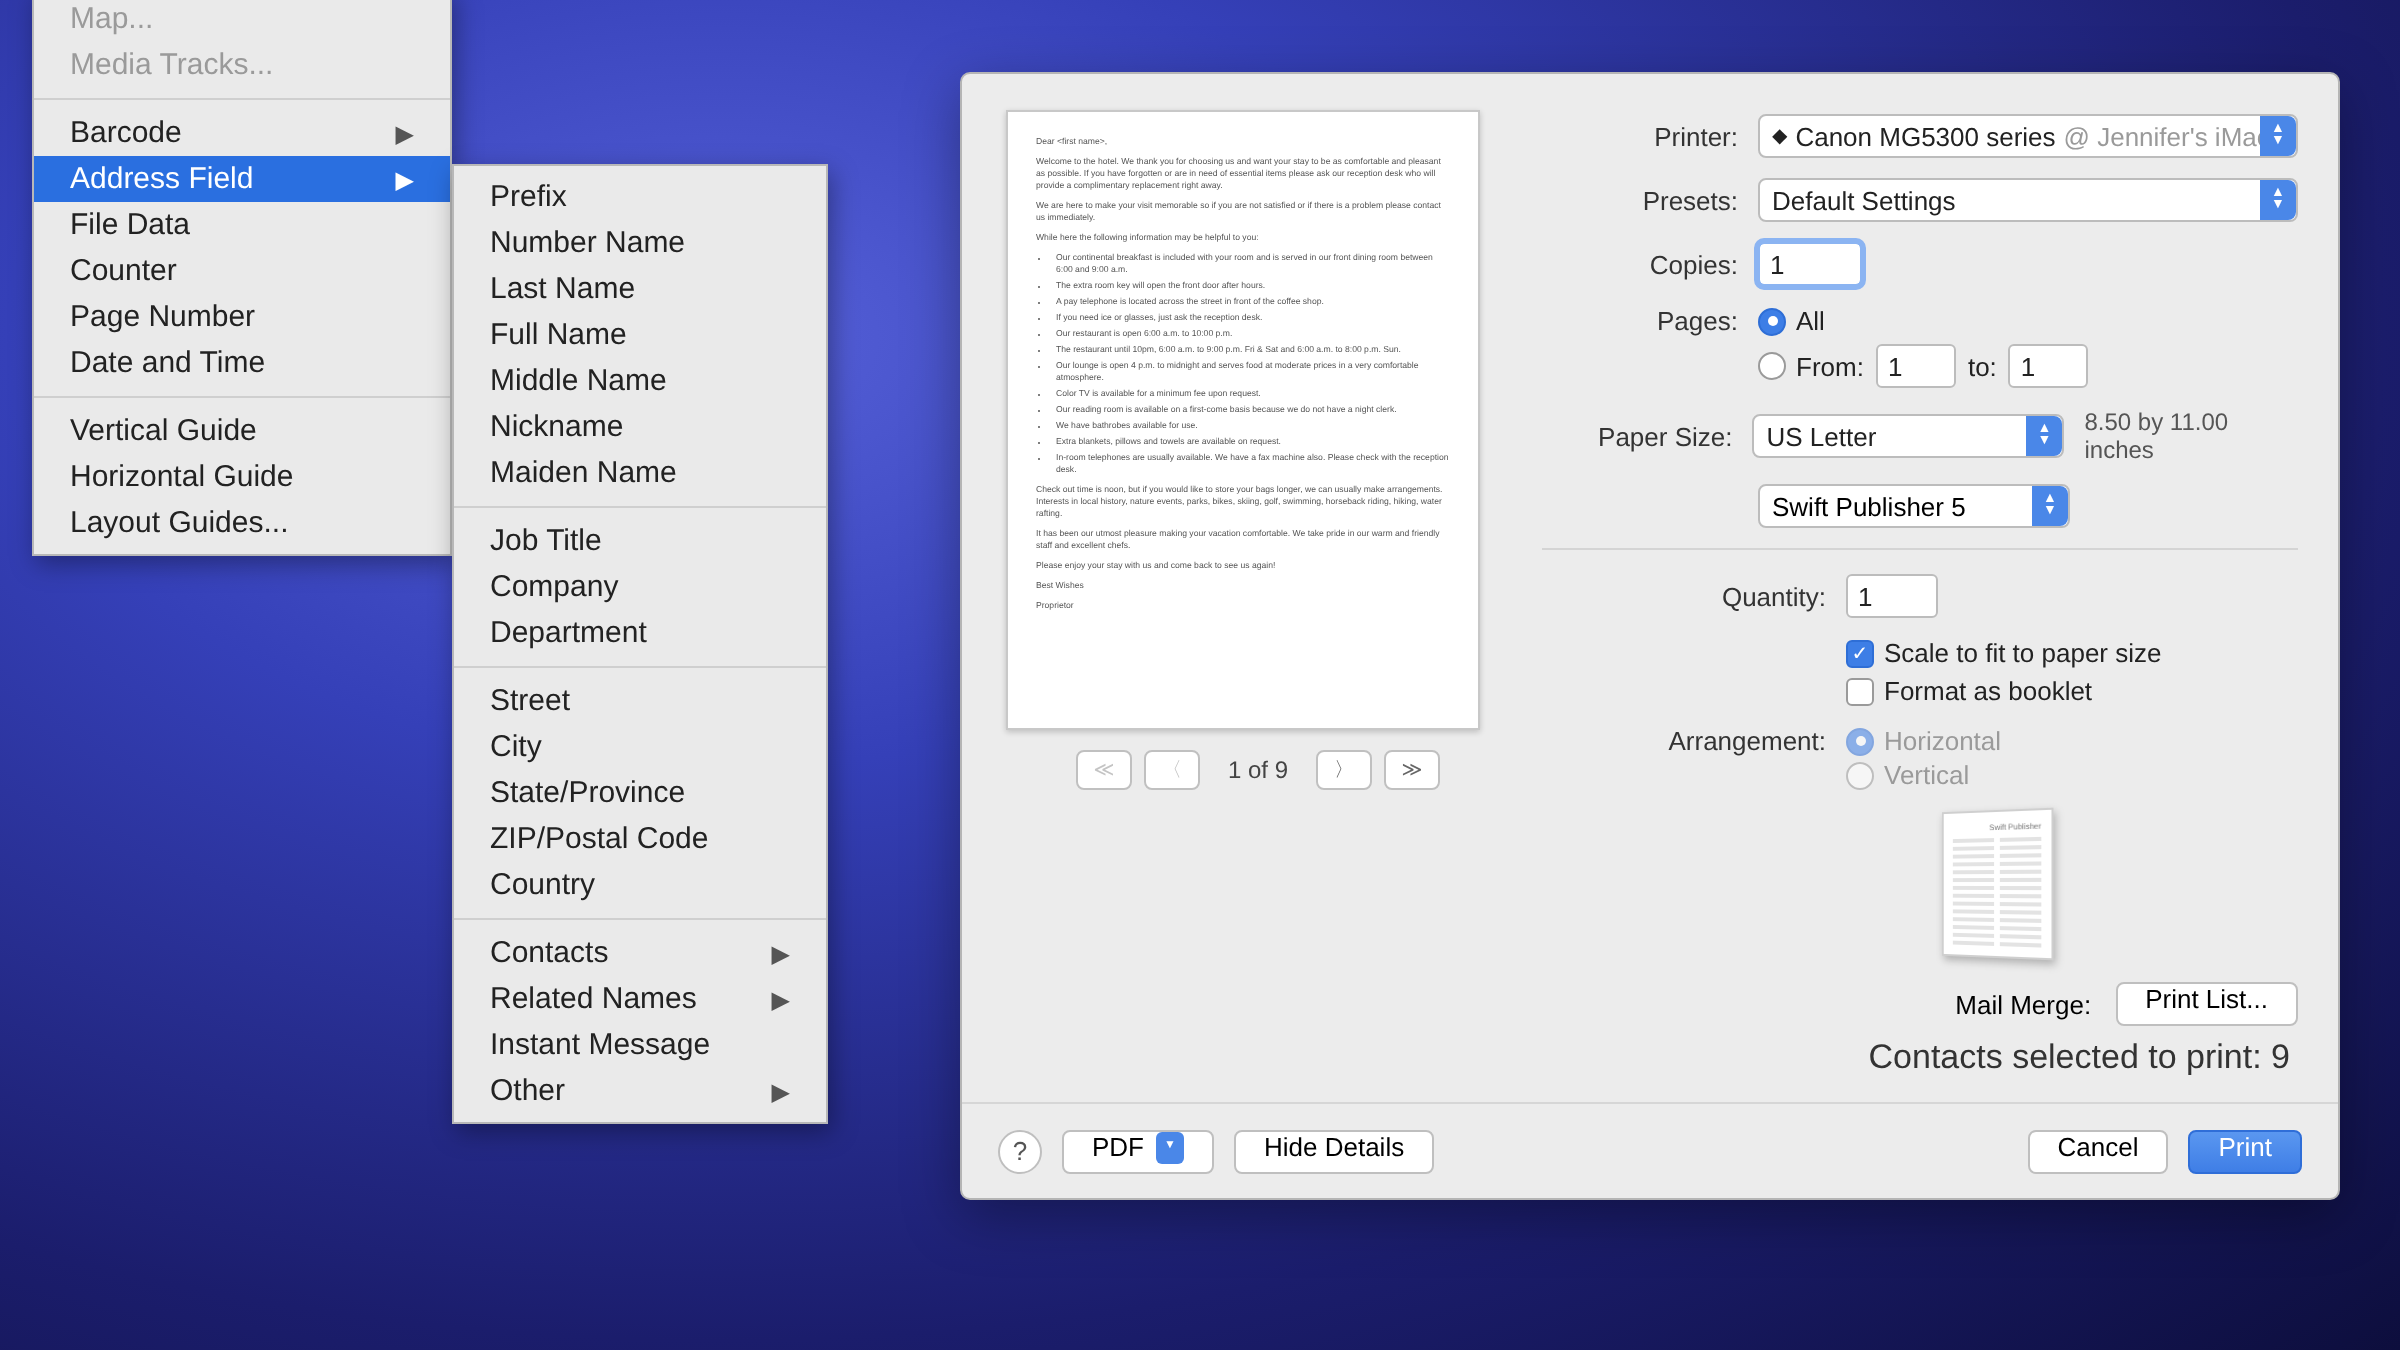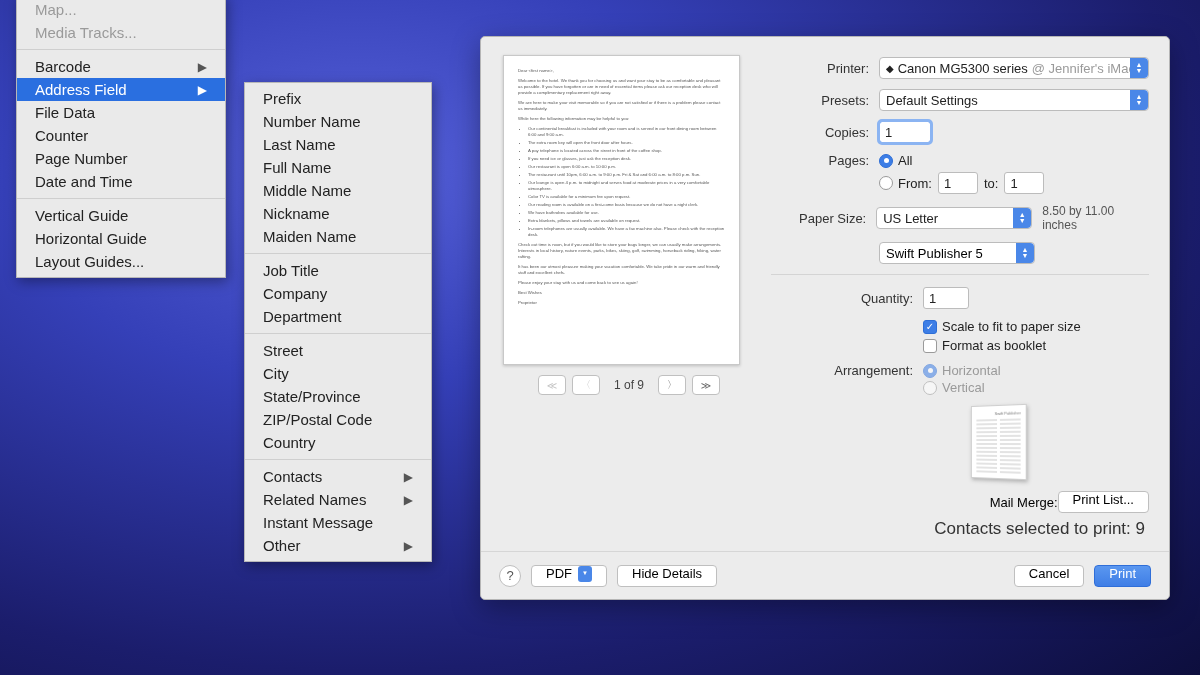--- a/index.html
+++ b/index.html
@@ -8,21 +8,21 @@
     background: radial-gradient(ellipse at 30% 25%, #5560d8 0%, #3540b8 30%, #1b1d6c 70%, #0d0e3d 100%);
     position: relative;
   }
   
   .menu {
     position: absolute; background: #eaeaea; border: 1px solid #b8b8b8;
     box-shadow: 2px 4px 12px rgba(0,0,0,.35);
     font-size: 15px; color: #222; padding: 4px 0;
   }
   .menu.main { left: 16px; top: -6px; width: 210px; border-top: none; }
-  .menu.sub  { left: 244px; top: 82px; width: 188px; }
+  .menu.sub  { left: 226px; top: 82px; width: 188px; }
   .menu .item {
     padding: 3px 18px 3px 18px; display: flex; align-items: center; justify-content: space-between;
     cursor: default; white-space: nowrap;
   }
   .menu .item.disabled { color: #9a9a9a; }
   .menu .item.selected { background: #2a6fe0; color: #fff; }
   .menu .sep { height: 1px; background: #cfcfcf; margin: 5px 0; }
   .menu .chev { font-size: 12px; color: #555; }
   .menu .item.selected .chev { color: #fff; }
 
@@ -87,21 +87,21 @@
 
   .booklet-thumb {
     width: 58px; height: 74px; background: #fff; border: 1px solid #cfcfcf; box-shadow: 1px 2px 4px rgba(0,0,0,.25);
     margin: 4px 0 12px 198px; transform: perspective(260px) rotateY(-16deg);
     display: flex; flex-direction: column; padding: 5px; gap: 3px;
   }
   .booklet-thumb .t { font-size: 4px; color: #777; align-self: flex-end; }
   .booklet-thumb .cols { flex: 1; display: flex; gap: 3px; }
   .booklet-thumb .col { flex: 1; background: repeating-linear-gradient(#e3e3e3 0 2px, transparent 2px 4px); }
 
-  .mm-row { display: flex; align-items: center; justify-content: flex-end; font-size: 13px; margin-top: 6px; }
+  .mm-row { display: flex; align-items: center; justify-content: flex-end; gap: 12px; font-size: 13px; margin-top: 6px; }
   .push-btn {
     height: 22px; padding: 0 14px; border: 1px solid #bfbfbf; border-radius: 4px; background: #fff;
     font-size: 13px; display: inline-flex; cursor: default;
   }
   .push-btn.primary { background: linear-gradient(#5a97f0, #3f7ee6); color: #fff; border-color: #2f6ed8; }
   .push-btn .mini-arrows {
     width: 14px; height: 16px; margin-left: 6px; background: #4a87e8; border-radius: 3px;
     display: inline-flex; flex-direction: column; align-items: center; justify-content: center;
     color: #fff; font-size: 6px; line-height: 5px;
   }

